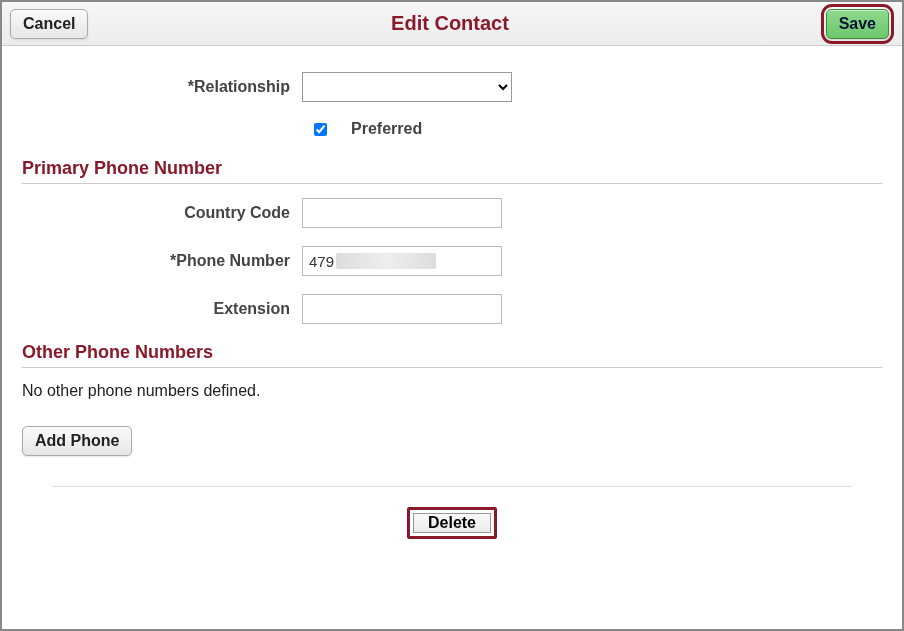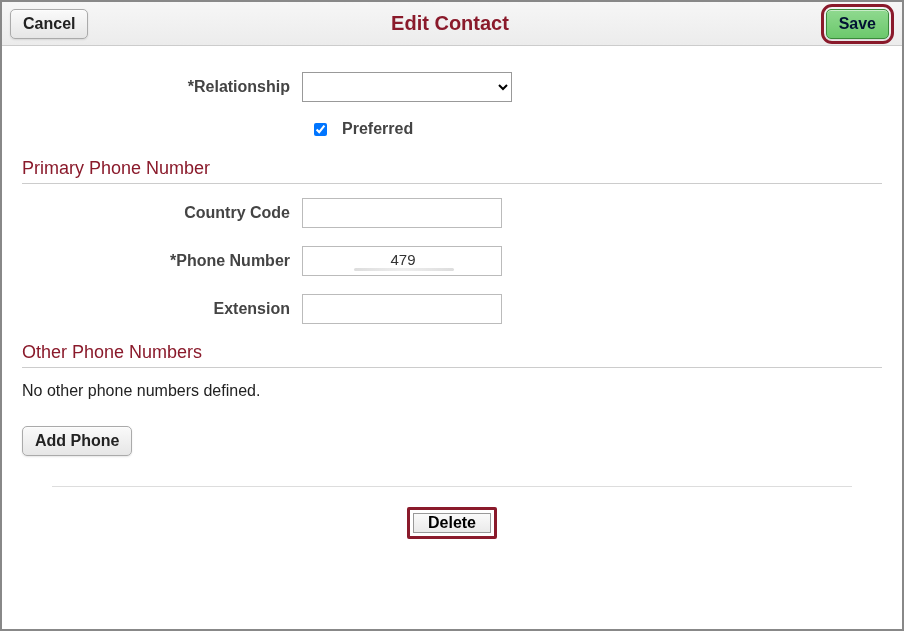--- a/index.html
+++ b/index.html
@@ -69,45 +69,44 @@
       color: #444;
       font-size: 16px;
     }
     .text-input {
       width: 200px;
       height: 30px;
       border: 1px solid #bbb;
       padding: 4px 4px;
       font-size: 15px;
       background: #fff;
-      flex-direction: column;
     }
     .select-input {
       width: 210px;
       height: 30px;
       border: 1px solid #999;
       font-size: 15px;
       background: #fff;
     }
     .checkbox-row {
       display: flex;
       align-items: center;
       margin-left: 292px;
       margin-bottom: 20px;
     }
     .checkbox-row label {
       font-weight: bold;
       color: #444;
-      margin-left: 15px;
+      margin-left: 24px;
       font-size: 16px;
     }
     .section-title {
       color: #8a1a2b;
       font-size: 18px;
-      font-weight: normal;
+      font-weight: bold;
       border-bottom: 1px solid #ccc;
       padding-bottom: 4px;
       margin-top: 12px;
       margin-bottom: 14px;
     }
     .no-other {
       font-size: 16px;
       color: #222;
       margin: 14px 0;
     }

